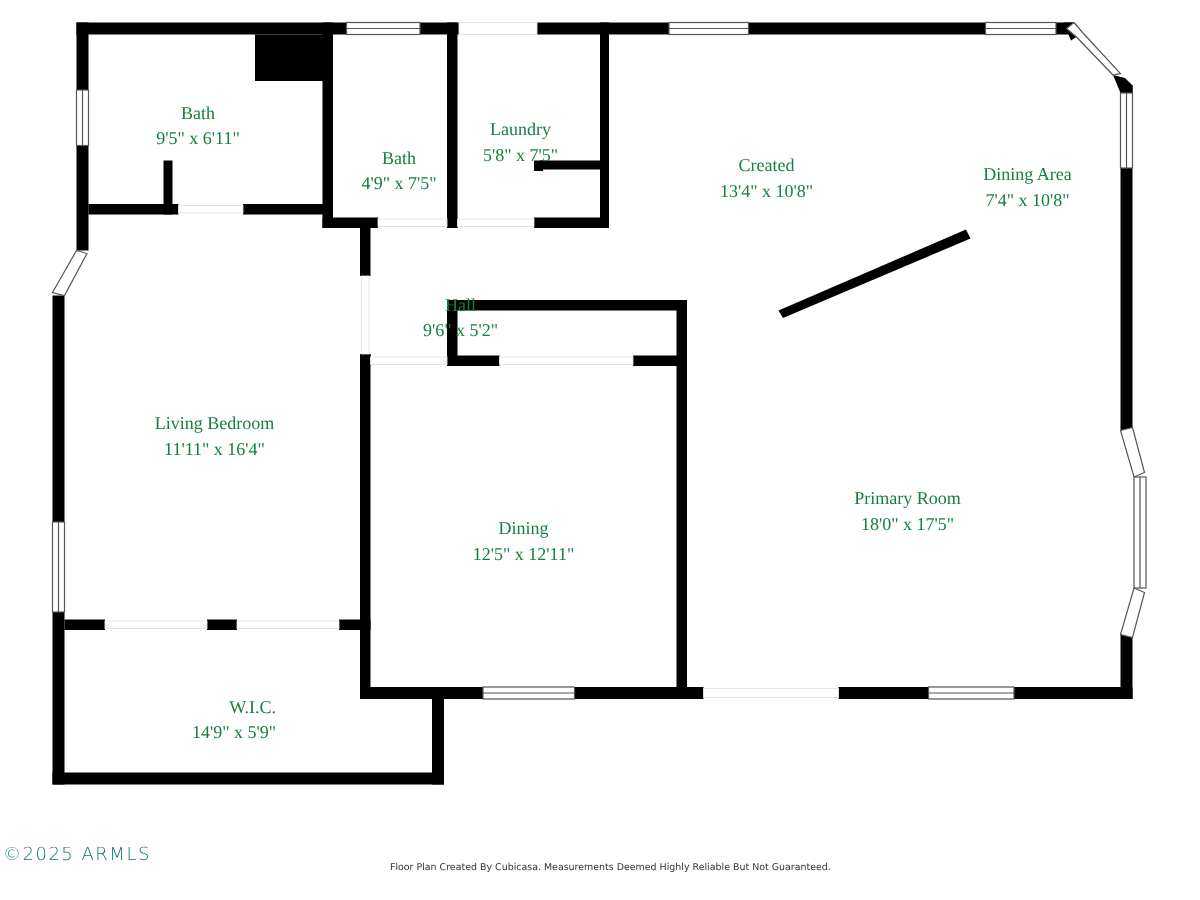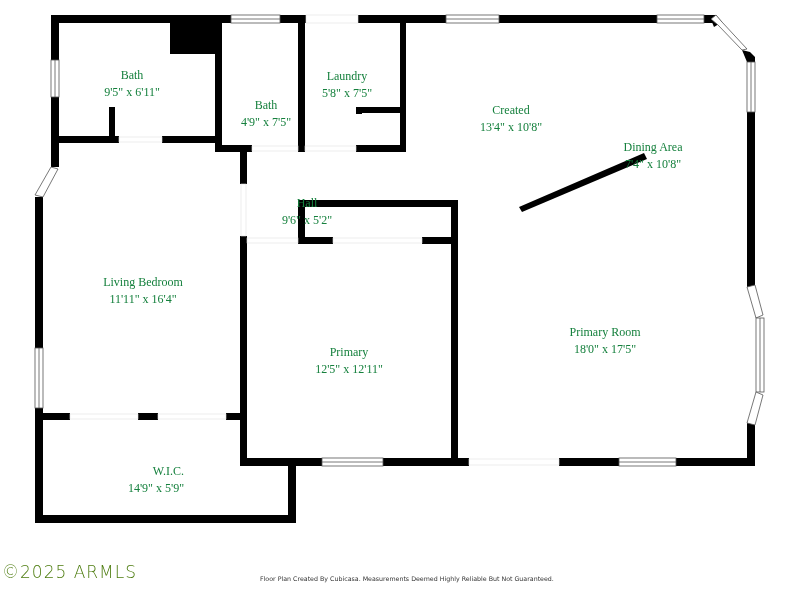--- a/index.html
+++ b/index.html
@@ -4,21 +4,21 @@
   <style>
     html, body { margin: 0; padding: 0; background: #ffffff; }
     body { width: 800px; height: 600px; position: relative; overflow: hidden; font-family: "Liberation Sans", sans-serif; }
     #plan { position: absolute; left: 0; top: 0; width: 800px; height: 600px; }
     .wall { fill: #000000; }
     .win { fill: #ffffff; stroke: #555555; stroke-width: 0.8; }
     .winline { stroke: #555555; stroke-width: 0.8; }
     .opening { fill: #ffffff; stroke: #e2e2e2; stroke-width: 0.6; }
     .room-label { position: absolute; text-align: center; font-family: Liberation Serif, serif; font-size: 12px; line-height: 17px; color: #15803d; white-space: nowrap; transform: translateX(-50%); }
     .room-label span { display: block; }
-    .watermark { position: absolute; left: 2px; top: 562px; font-family: "DejaVu Sans", sans-serif; font-size: 17px; color: #4d7c0f; letter-spacing: 1px; font-weight: 300; }
+    .watermark { position: absolute; left: 2px; top: 562px; font-family: "DejaVu Sans", sans-serif; font-size: 12px; color: #0f766e; letter-spacing: 1px; font-weight: 300; }
     .disclaimer { position: absolute; left: 260px; top: 575px; font-family: "DejaVu Sans", sans-serif; font-size: 6.3px; color: #333333; }
   </style>
 </head>
 <body>
 
 <svg id="plan" viewBox="0 0 800 600" xmlns="http://www.w3.org/2000/svg">
 
   <g>
     <rect class="wall" x="51" y="15" width="180" height="8"></rect>
     <rect class="wall" x="280" y="15" width="26" height="8"></rect>
@@ -125,42 +125,42 @@
 </svg>
 
 <div class="room-label" style="left:132px; top:67px;">
   <span>Bath</span>
   <span>9'5" x 6'11"</span>
 </div>
 <div class="room-label" style="left:266px; top:97px;">
   <span>Bath</span>
   <span>4'9" x 7'5"</span>
 </div>
-<div class="room-label" style="left:347px; top:68px;text-align:center;">
+<div class="room-label" style="left:347px; top:78px;text-align:center;">
   <span>Laundry</span>
   <span>5'8" x 7'5"</span>
 </div>
 <div class="room-label" style="left:511px; top:102px;">
   <span>Created</span>
   <span>13'4" x 10'8"</span>
 </div>
-<div class="room-label" style="left:653px; top:108px;margin-top:31px;">
+<div class="room-label" style="left:685px; top:108px;">
   <span>Dining Area</span>
   <span>7'4" x 10'8"</span>
 </div>
 <div class="room-label" style="left:307px; top:168px;margin-top:27px;">
   <span>Hall</span>
   <span>9'6" x 5'2"</span>
 </div>
 <div class="room-label" style="left:143px; top:274px;">
   <span>Living Bedroom</span>
   <span>11'11" x 16'4"</span>
 </div>
 <div class="room-label" style="left:349px; top:344px;">
-  <span>Primary</span>
+  <span>Dining</span>
   <span>12'5" x 12'11"</span>
 </div>
 <div class="room-label" style="left:605px; top:324px;">
   <span>Primary Room</span>
   <span>18'0" x 17'5"</span>
 </div>
 <div class="room-label" style="left:156px; top:463px;text-align:right;">
   <span>W.I.C.</span>
   <span>14'9" x 5'9"</span>
 </div>

